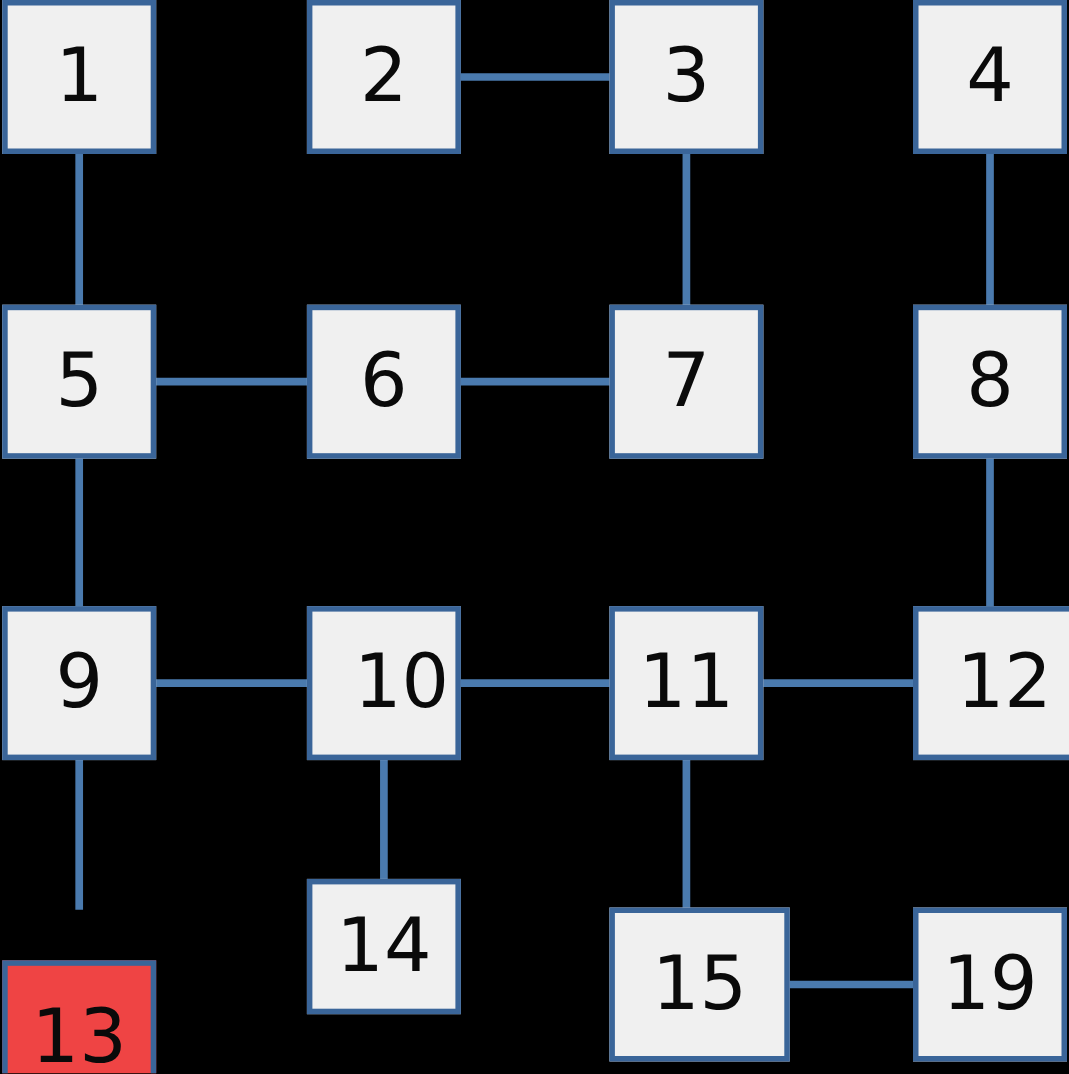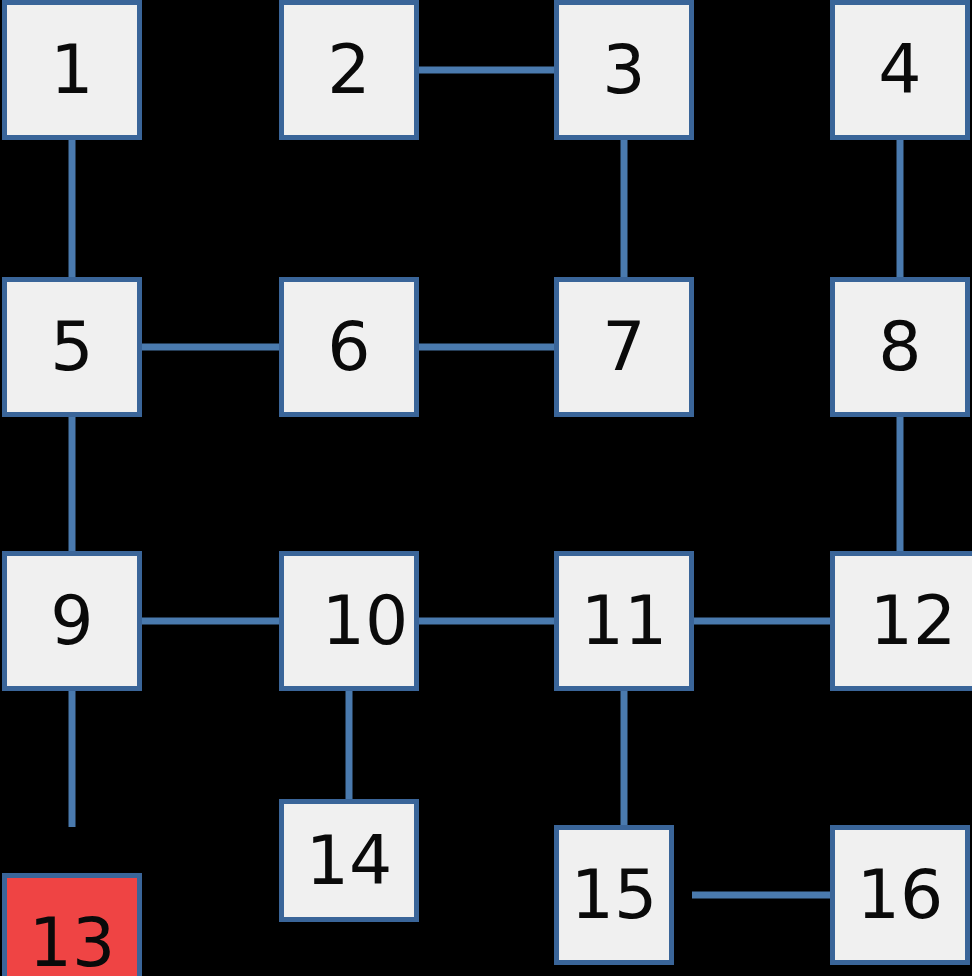--- a/index.html
+++ b/index.html
@@ -106,20 +106,20 @@
       </div>
       <div class="node-box" style="left: 830px; top: 551px; width: 166px; height: 140px; background: rgb(240, 240, 240); border-color: rgb(58, 101, 153);">
         <span class="node-label" style="color: rgb(10, 10, 10);">12</span>
       </div>
       <div class="node-box" style="left: 2px; top: 873px; width: 140px; height: 140px; background: #ef4444; border-color: rgb(58, 101, 153);">
         <span class="node-label" style="color: rgb(10, 10, 10);">13</span>
       </div>
       <div class="node-box" style="left: 279px; top: 799px; width: 140px; height: 123px; background: rgb(240, 240, 240); border-color: rgb(58, 101, 153); justify-content: center;">
         <span class="node-label" style="color: rgb(10, 10, 10);">14</span>
       </div>
-      <div class="node-box" style="left: 554px; top: 825px; width: 120px; height: 140px; background: rgb(240, 240, 240); border-color: rgb(58, 101, 153);">
+      <div class="node-box" style="left: 554px; top: 825px; width: 164px; height: 140px; background: rgb(240, 240, 240); border-color: rgb(58, 101, 153);">
         <span class="node-label" style="color: rgb(10, 10, 10);">15</span>
       </div>
       <div class="node-box" style="left: 830px; top: 825px; width: 140px; height: 140px; background: rgb(240, 240, 240); border-color: rgb(58, 101, 153);">
-        <span class="node-label" style="color: rgb(10, 10, 10);">16</span>
+        <span class="node-label" style="color: rgb(10, 10, 10);">19</span>
       </div>
     </div>
 </div>
 
 </body></html>

